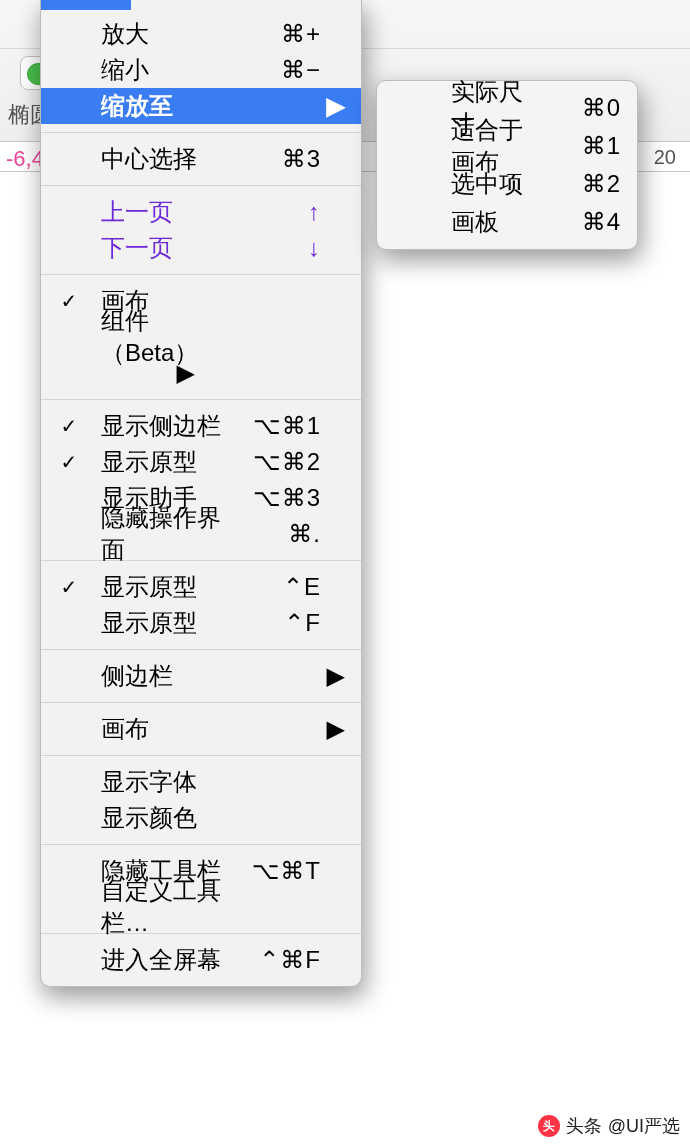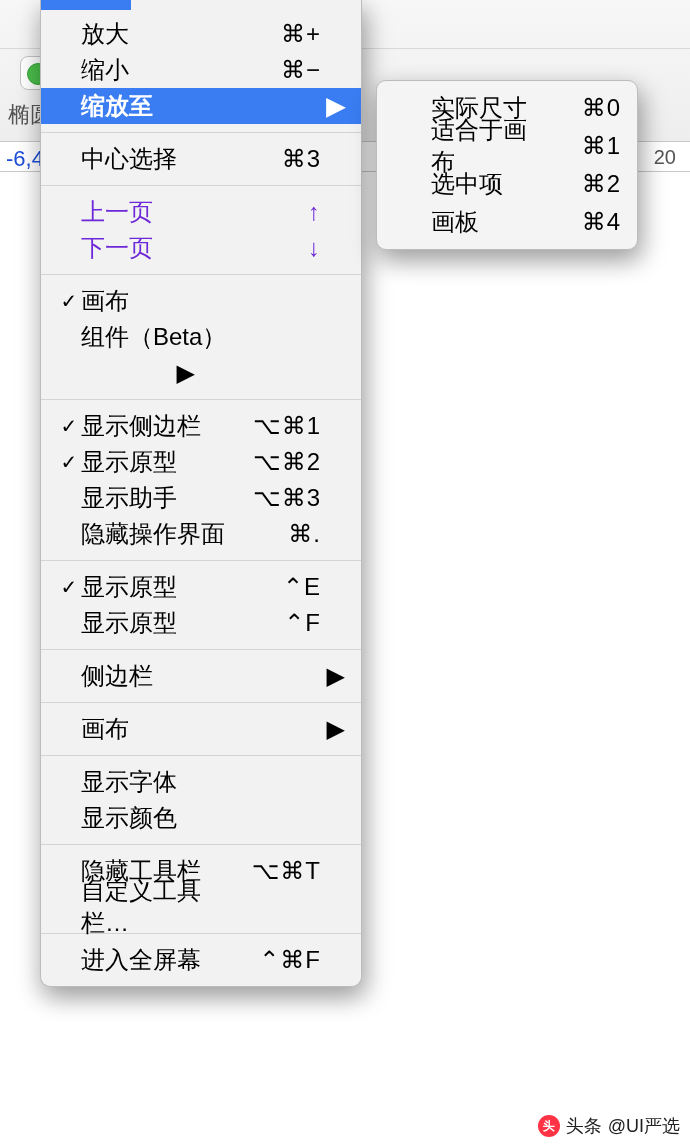--- a/index.html
+++ b/index.html
@@ -52,21 +52,21 @@
     position: absolute;
     top: 142px; left:0; right:0;
     height: 30px;
     background: #fff;
     border-bottom: 1px solid #c8c8c8;
   }
   .ruler .coord {
     position: absolute;
     left: 6px; top: 4px;
     font-size: 22px;
-    color: #1d4ed8;
+    color: #ec4899;
   }
   .ruler .rnum {
     position: absolute;
     top: 4px;
     font-size: 20px;
     color: #555;
     text-align: right;
   }
 
   
@@ -100,20 +100,21 @@
   }
   .mi .check {
     width: 24px;
     text-align: center;
     font-size: 20px;
     color: #000;
   }
   .mi .label {
     flex: 1;
     padding-left: 0px;
+    margin-left: 20px;
   }
   .mi .sc {
     font-size: 24px;
     color: #000;
     letter-spacing: 1px;
     min-width: 90px;
     text-align: right;
   }
   .mi .tri {
     width: 24px;

